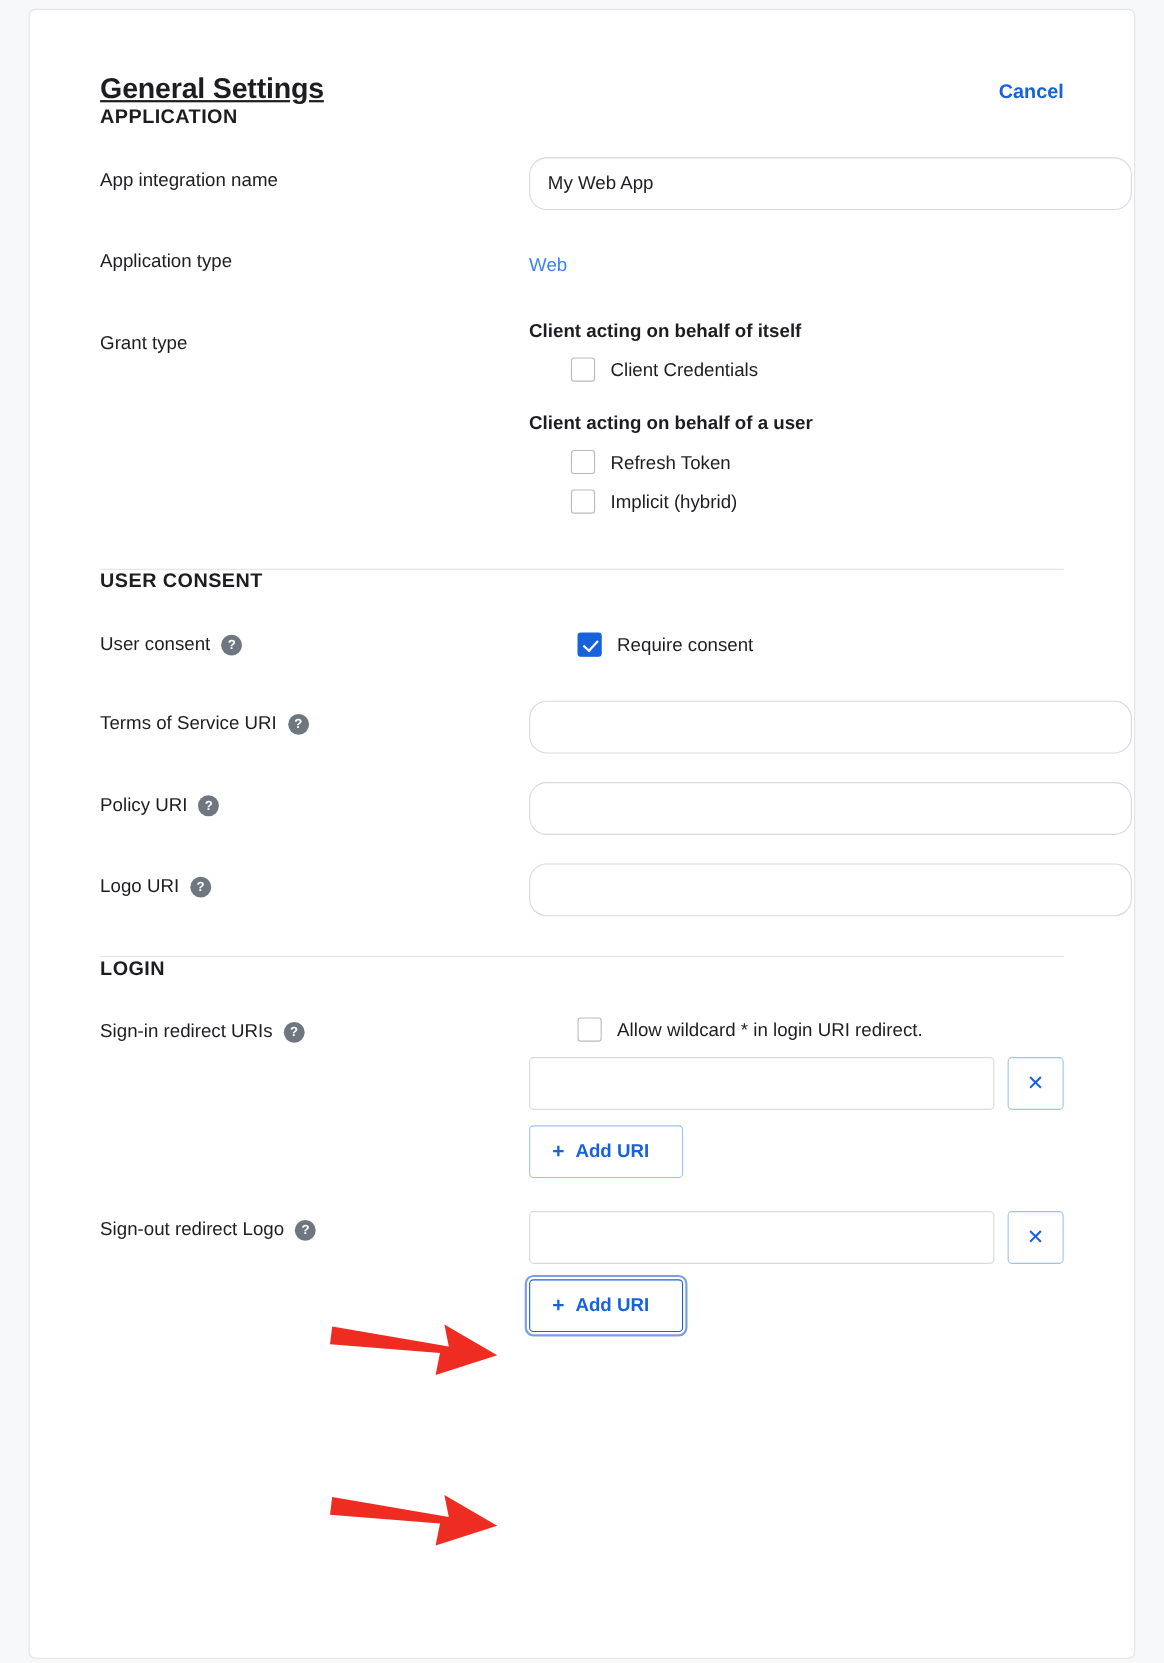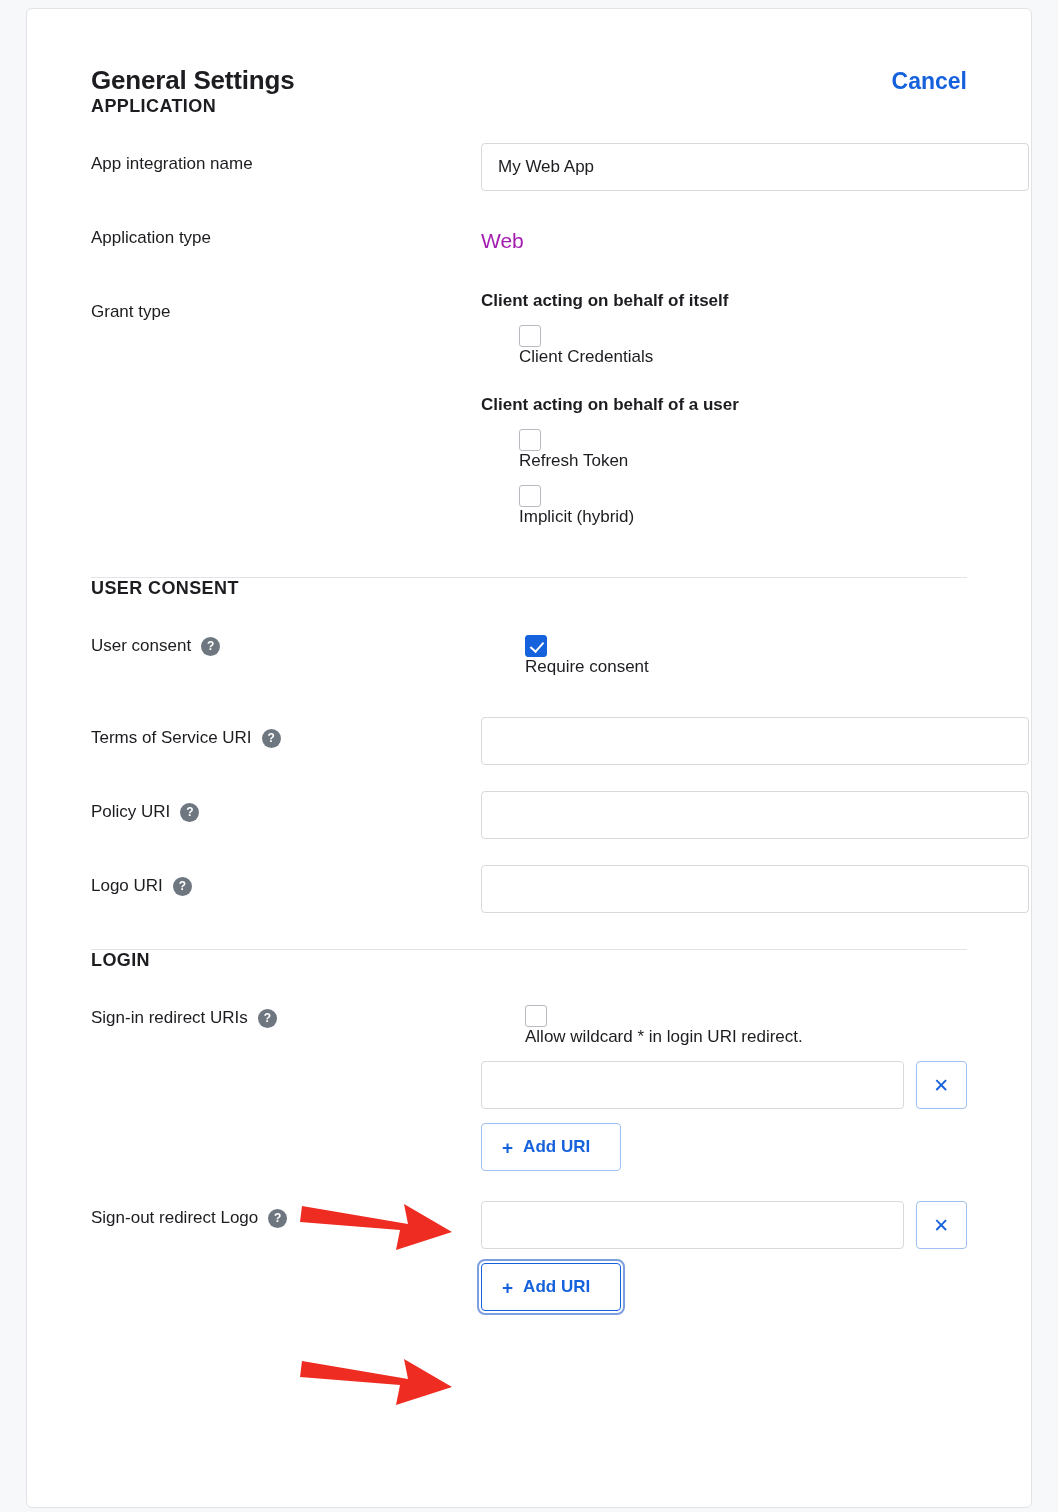--- a/index.html
+++ b/index.html
@@ -32,23 +32,24 @@
     display: flex;
     align-items: baseline;
     justify-content: space-between;
     padding-top: 56px;
   }
   .page-title {
     font-size: 26px;
     font-weight: bold;
     color: #1d1d21;
     letter-spacing: -0.2px;
+    text-decoration: underline;
   }
   .cancel-link {
-    font-size: 23px;
+    font-size: 18px;
     font-weight: bold;
     color: #1662dd;
     cursor: pointer;
   }
   
   .section-title {
     font-size: 18px;
     font-weight: bold;
     letter-spacing: 0.4px;
     color: #1d1d21;
@@ -91,47 +92,46 @@
     font-size: 12px;
     font-weight: bold;
     line-height: 1;
     cursor: pointer;
     flex: 0 0 auto;
   }
   .text-input {
     width: 548px;
     height: 48px;
     border: 1px solid #d7d9dc;
-    border-radius: 4px;
+    border-radius: 16px;
     font-size: 17px;
     color: #1d1d21;
     padding: 0 16px;
     font-family: "Liberation Sans", sans-serif;
     background: #fff;
     outline: none;
   }
   .static-value {
-    font-size: 21px;
-    color: #a21caf;
+    font-size: 17px;
+    color: #3b82f6;
     line-height: 48px;
   }
   .grant-heading {
     font-size: 17px;
     color: #1d1d21;
     margin-bottom: 14px;
     font-weight: bold;
   }
   .grant-heading.second { margin-top: 28px; }
   .check-line {
     display: flex;
-    align-items: flex-start;
-    gap: 0;
+    align-items: flex-end;
+    gap: 14px;
     margin-left: 38px;
     margin-bottom: 14px;
-    flex-direction: column;
   }
   .check-line.nomargin { margin-left: 0; padding-left: 44px; }
   .cbox {
     width: 22px;
     height: 22px;
     border: 1px solid #b7bbc1;
     border-radius: 3px;
     background: #ffffff;
     flex: 0 0 auto;
     position: relative;

